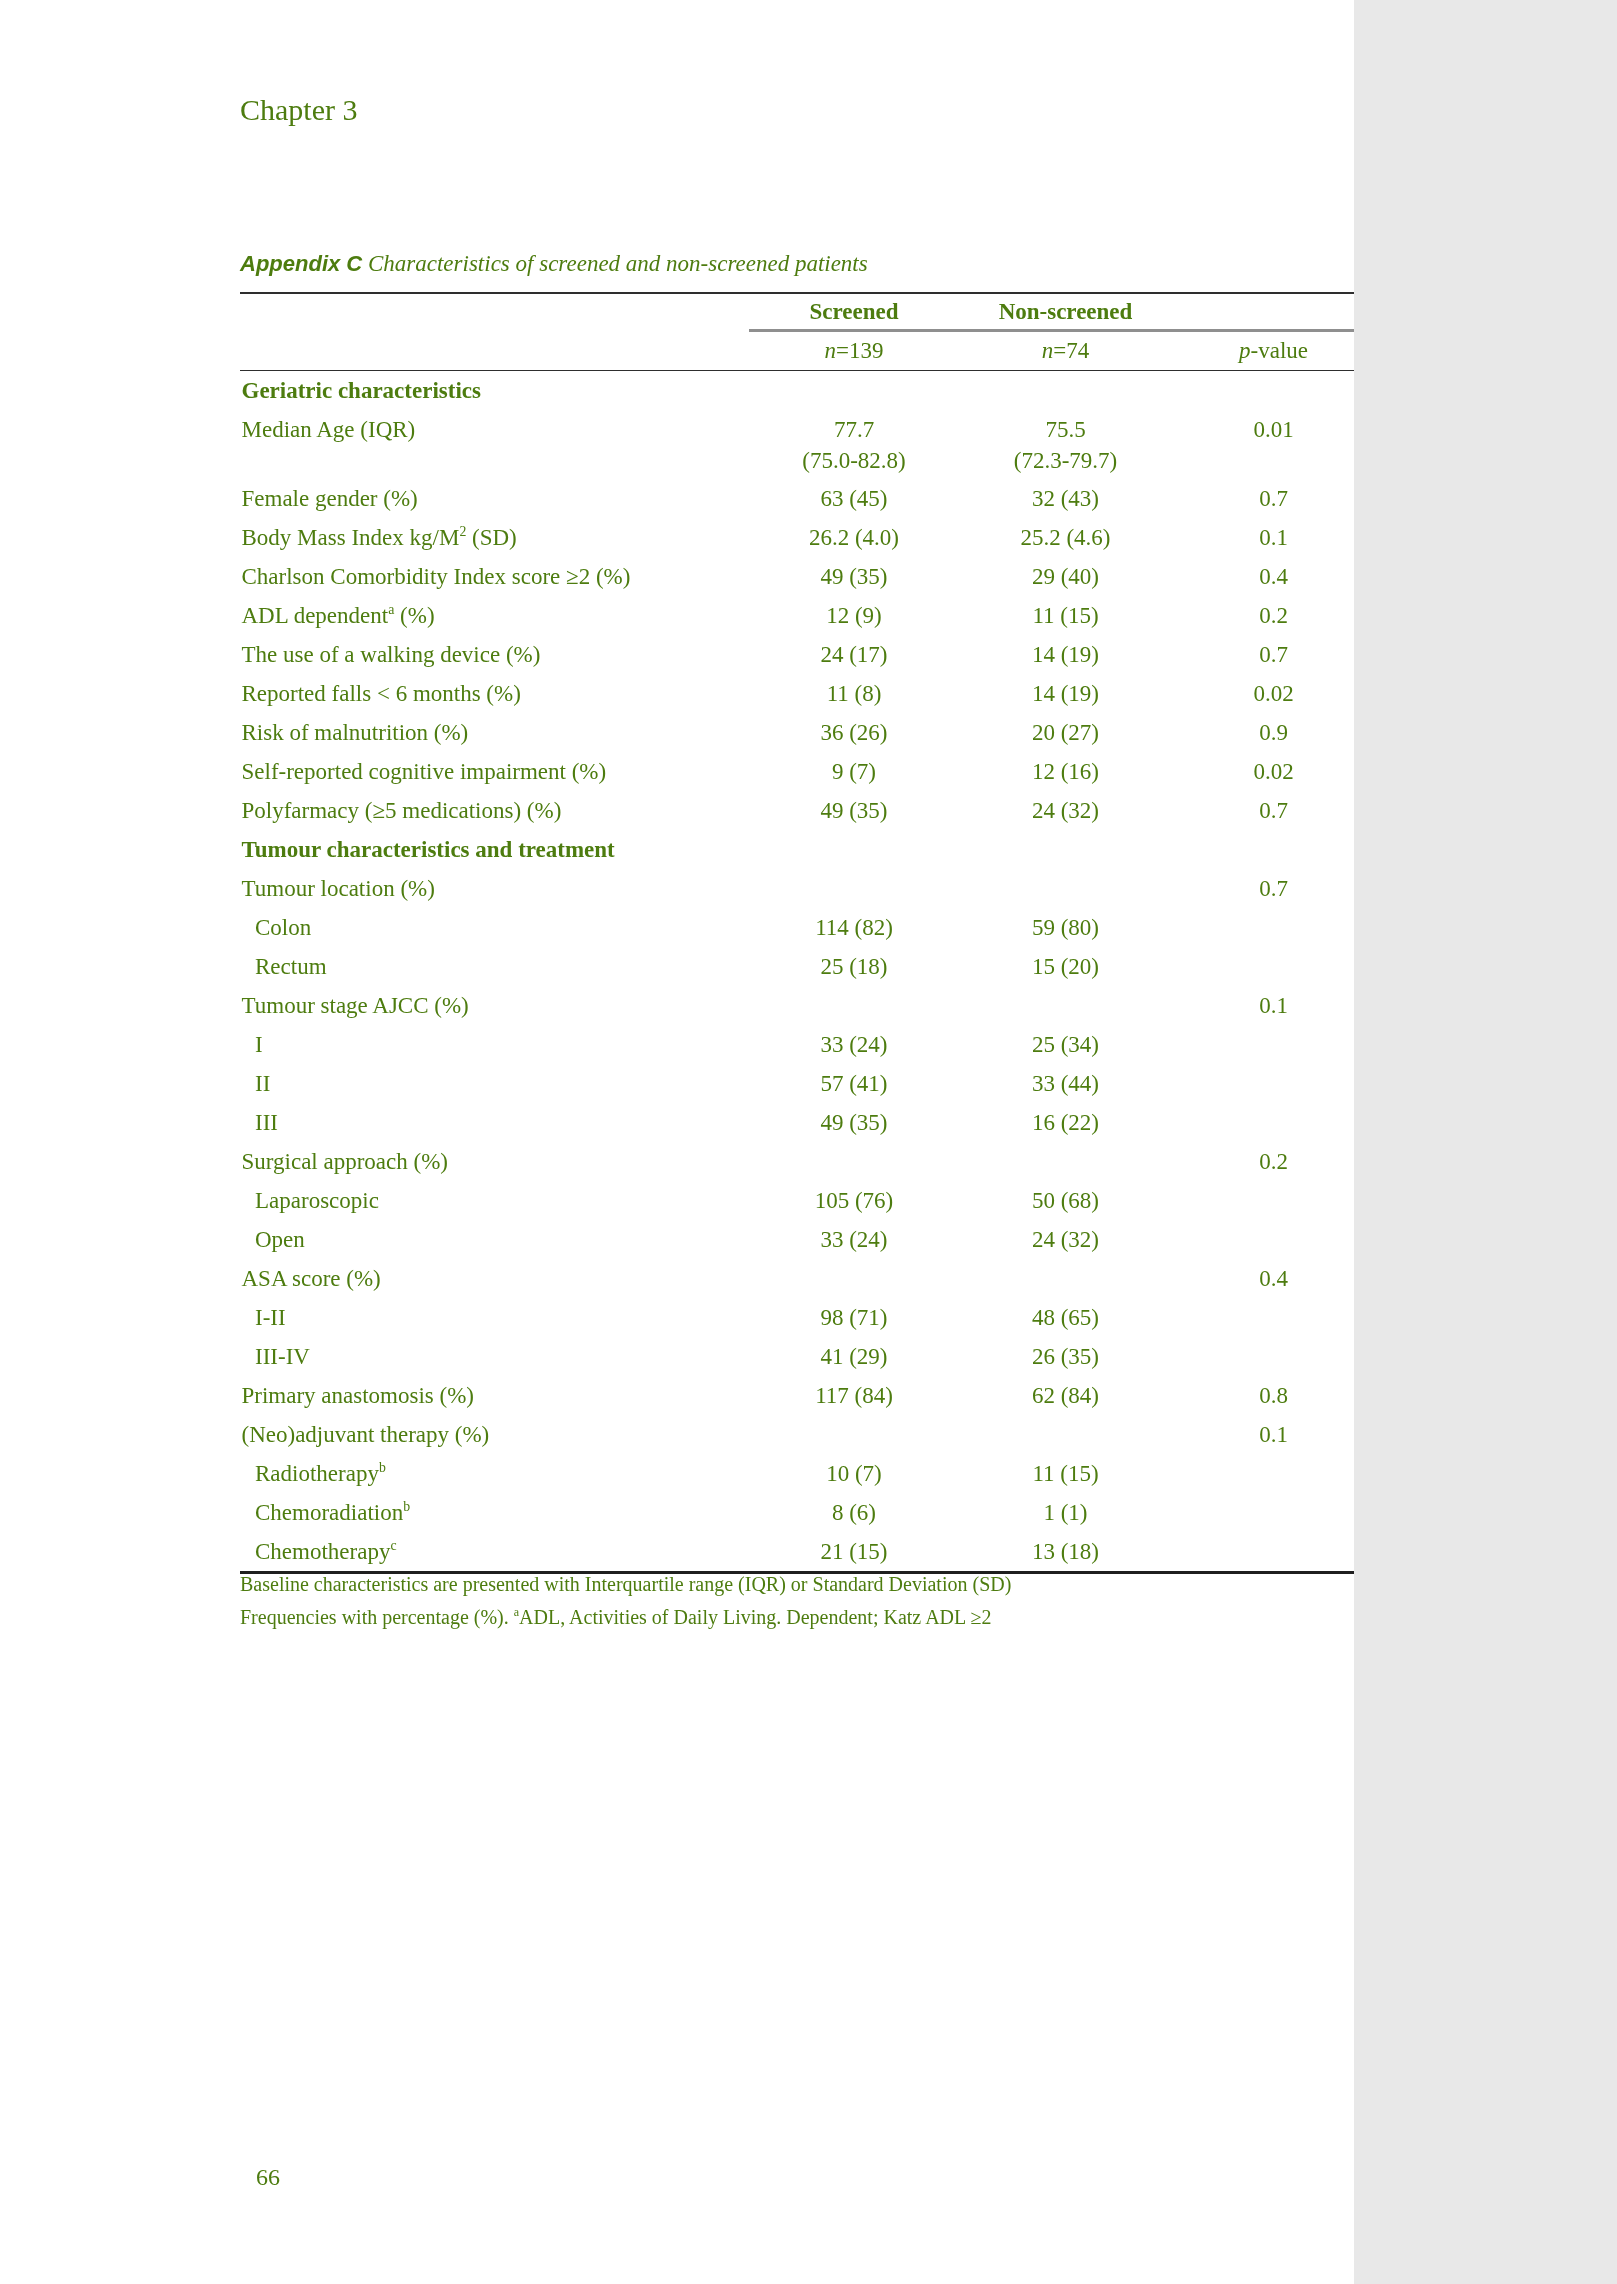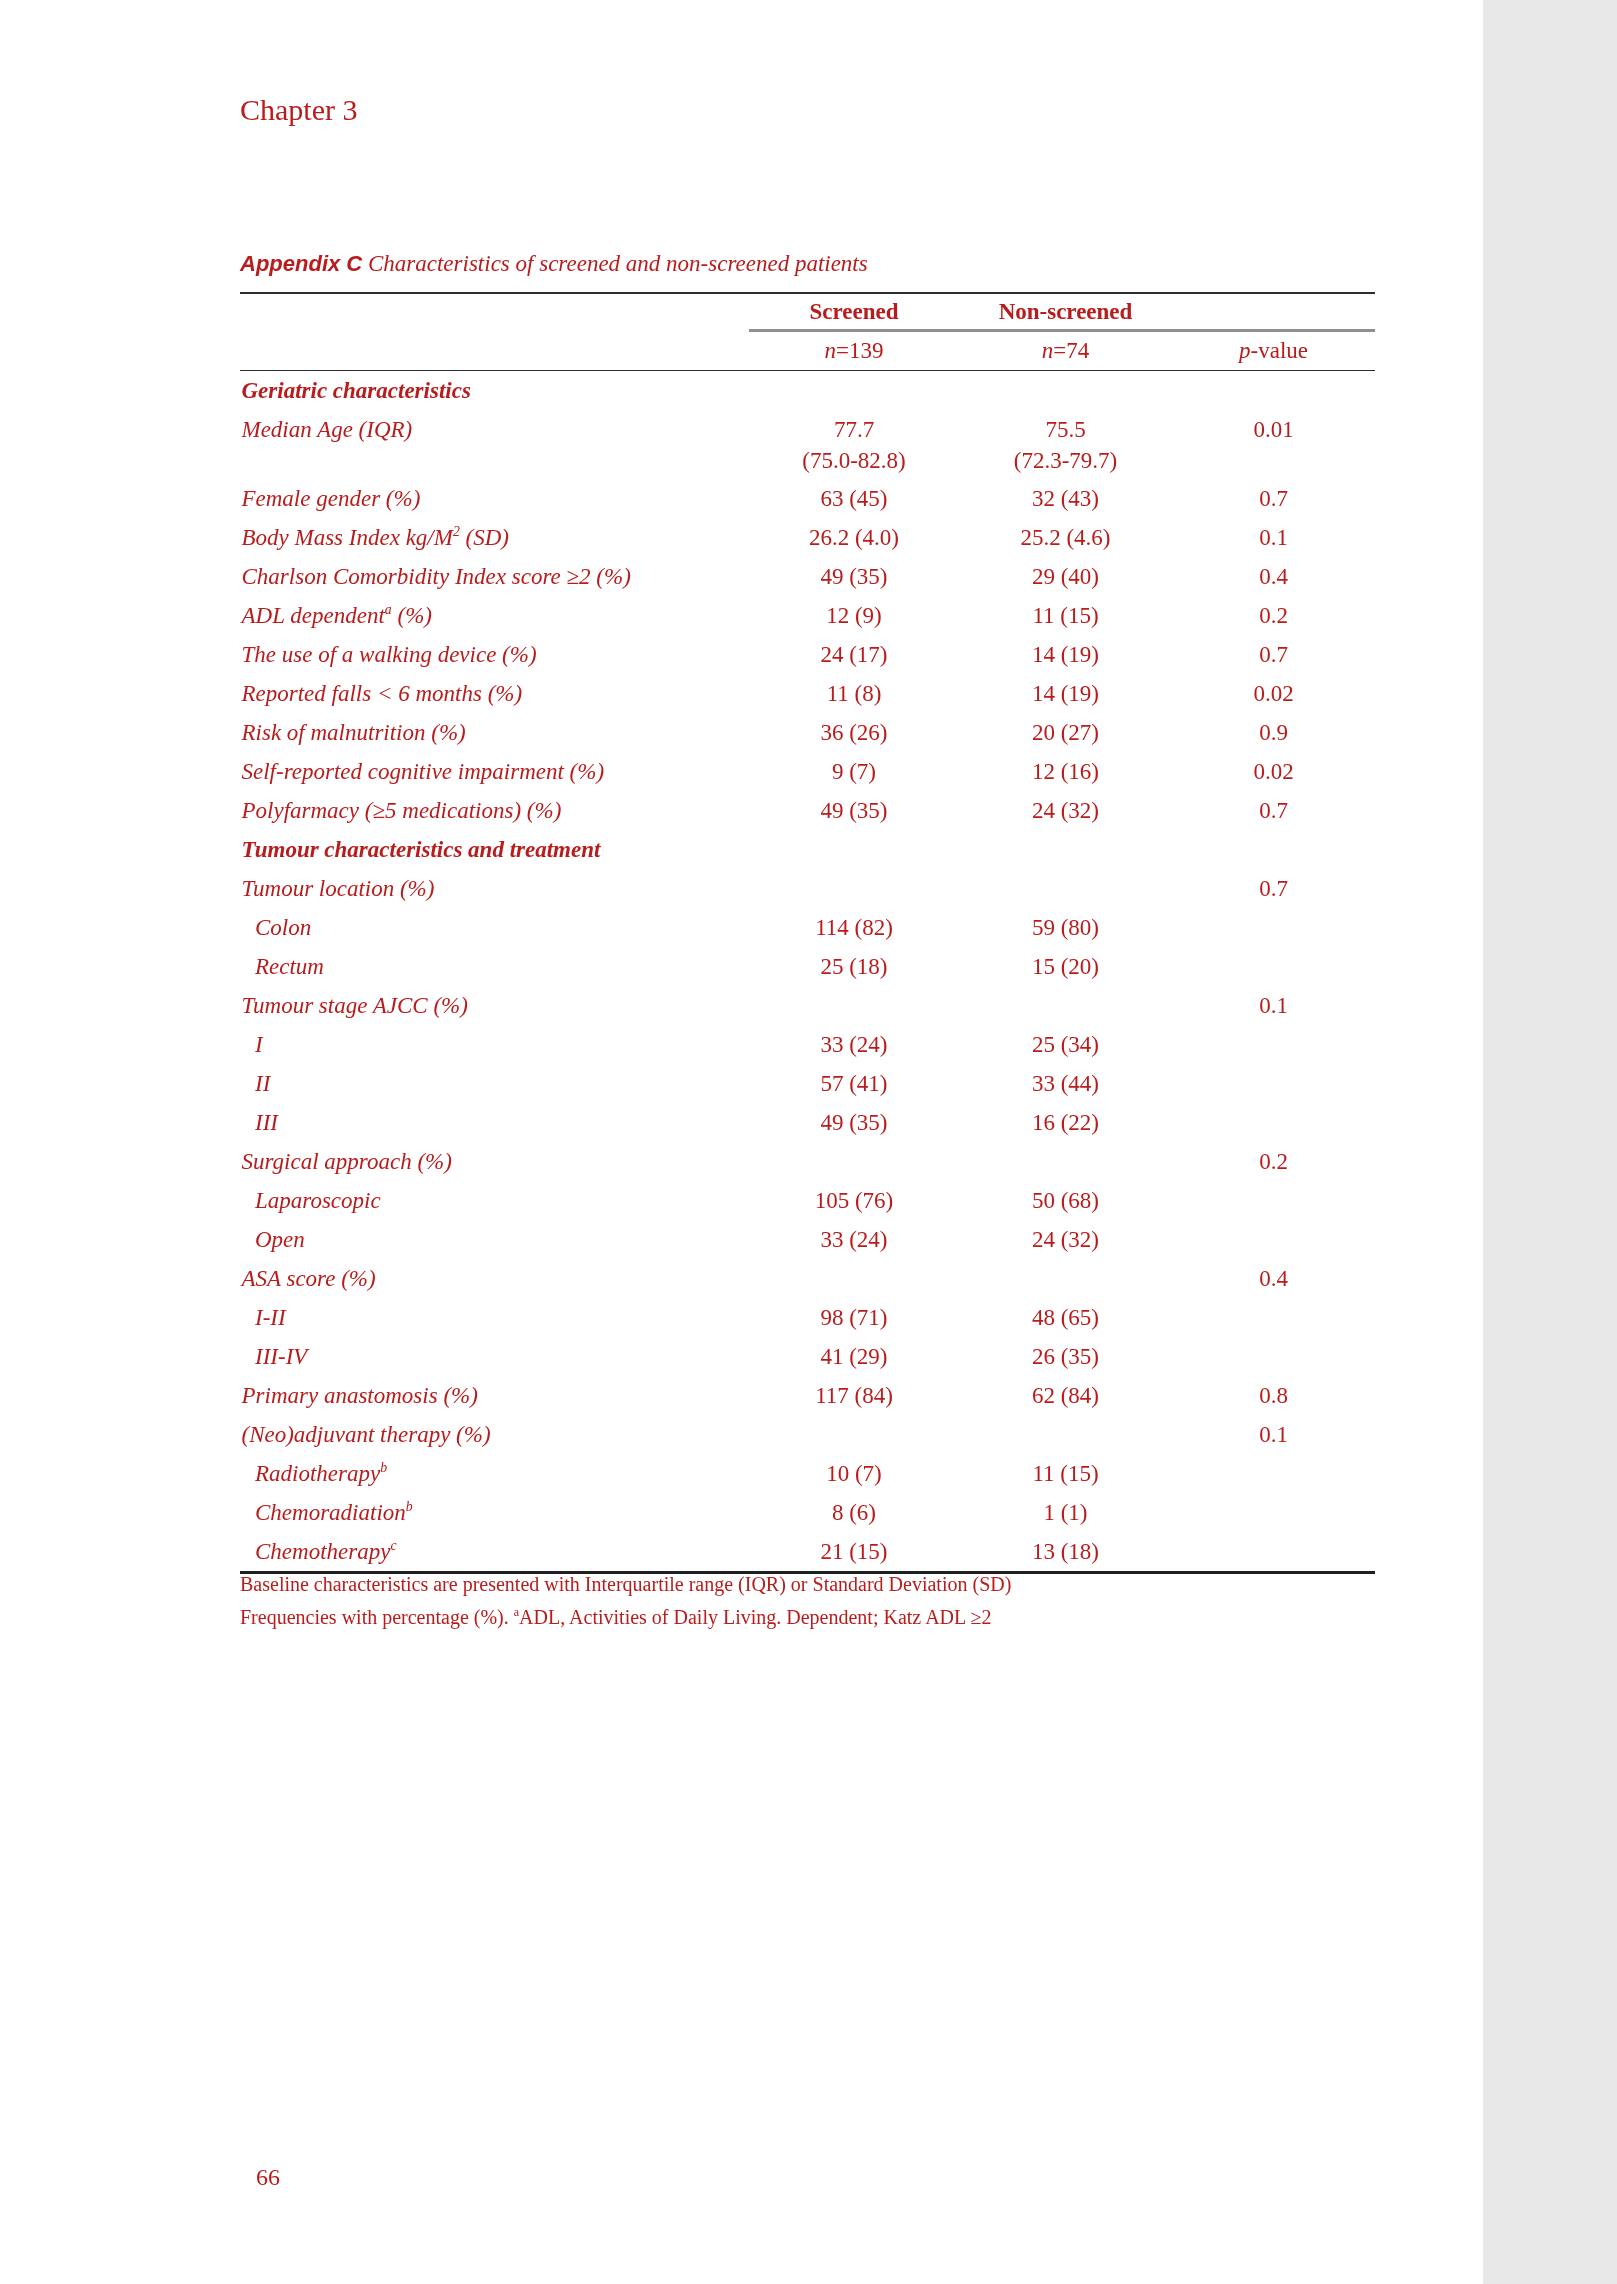--- a/index.html
+++ b/index.html
@@ -1,21 +1,21 @@
 <!DOCTYPE html>
 <html style="font-size:12px"><head>
 <meta charset="utf-8">
 <style>
   html,body{margin:0;padding:0;background:#e8e8e8;}
   .page{
     position:relative;
-    width:1483px;height:2284px;
+    width:1354px;height:2284px;
     background:#ffffff;
     font-family:"Liberation Serif","DejaVu Serif","DejaVu Sans",serif;
-    color:#b91c1c;
+    color:#4d7c0f;
     overflow:hidden;
   }
   .chapter{
     position:absolute;left:240px;top:93px;
     font-size:30px;line-height:1.1;
   }
   .tbl-title{
     position:absolute;left:240px;top:251px;
     font-size:23px;white-space:nowrap;font-style:italic;
   }
@@ -32,21 +32,21 @@
   .rule-hdr{height:1.5px;background:#2e2e2e;}
   .rule-bottom{height:3px;background:#1f1f1f;}
   .grid4{display:grid;grid-template-columns:509px 210px 213px 203px;}
   .hdr-row1{height:35px;align-items:center;}
   .hdr-row2{height:38px;align-items:center;}
   .hc{text-align:center;}
   .bold{font-weight:bold;}
   .trow{display:grid;grid-template-columns:509px 210px 213px 203px;height:39px;align-items:center;}
   .trow.tall{height:69px;align-items:start;}
   .trow.tall .cell{padding-top:3.8px;line-height:31px;}
-  .cell.lbl{padding-left:1.5px;font-style:italic;}
+  .cell.lbl{padding-left:1.5px;}
   .cell.lbl.indent{padding-left:15px;}
   .trow.section .lbl{font-weight:bold;}
   .cell.val{text-align:center;}
   sup{font-size:60%;line-height:0;vertical-align:super;}
   .footnote{
     position:absolute;left:240px;top:1568px;
     font-size:20px;line-height:33px;white-space:nowrap;
   }
   .page-num{
     position:absolute;left:256px;top:2164px;

